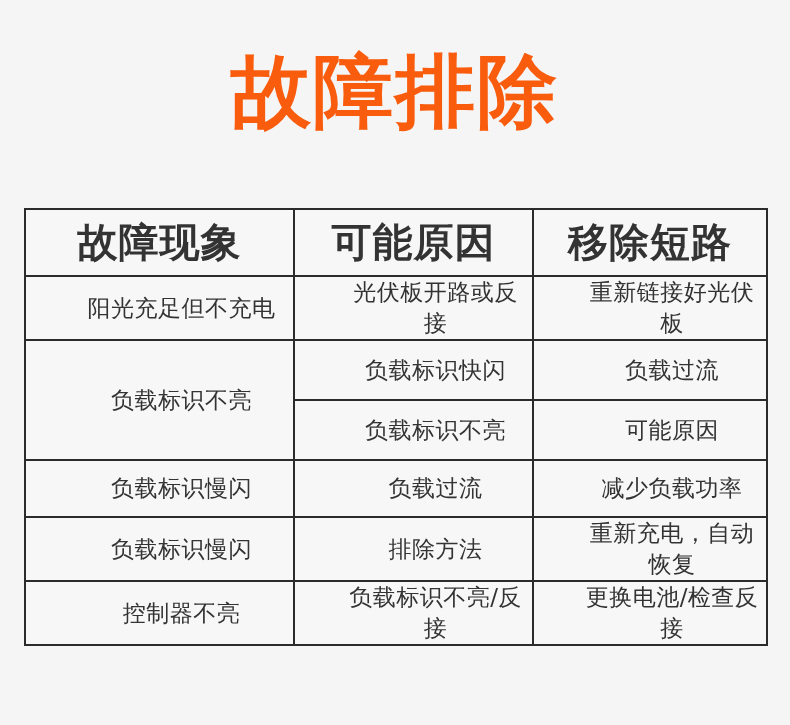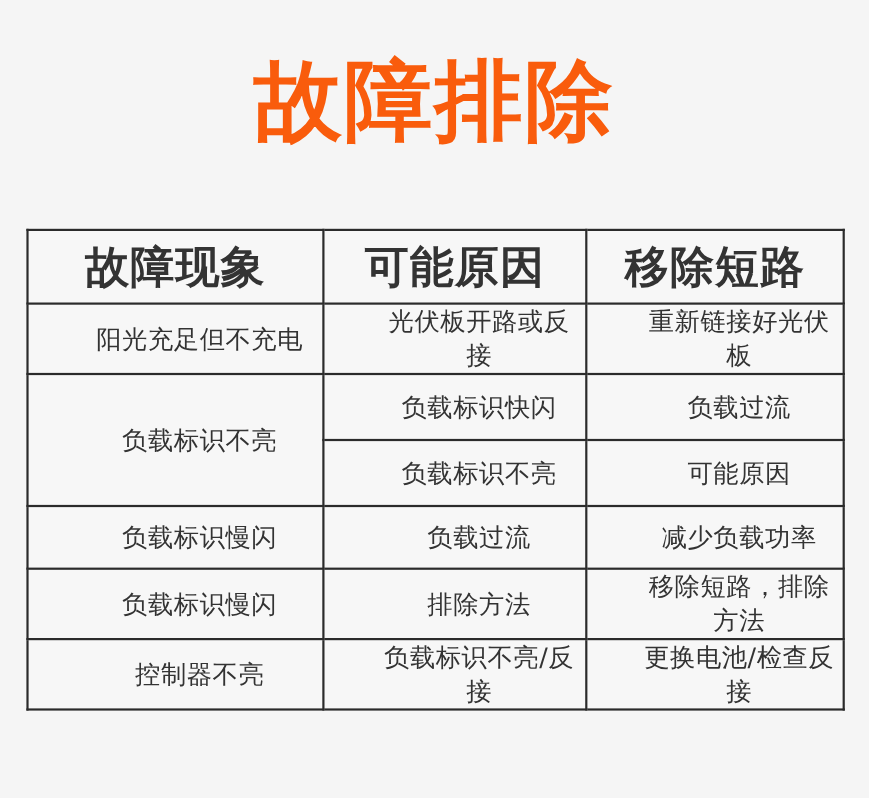--- a/index.html
+++ b/index.html
@@ -128,21 +128,21 @@
 
         <tr>
           <td>负载标识慢闪</td>
           <td>负载过流</td>
           <td>减少负载功率</td>
         </tr>
 
         <tr>
           <td>负载标识慢闪</td>
           <td>排除方法</td>
-          <td>移除短路，排除方法</td>
+          <td>重新充电，自动恢复</td>
         </tr>
 
         <tr>
           <td>控制器不亮</td>
           <td>负载标识不亮/反接</td>
           <td>更换电池/检查反接</td>
         </tr>
 
       </tbody>
     </table>

